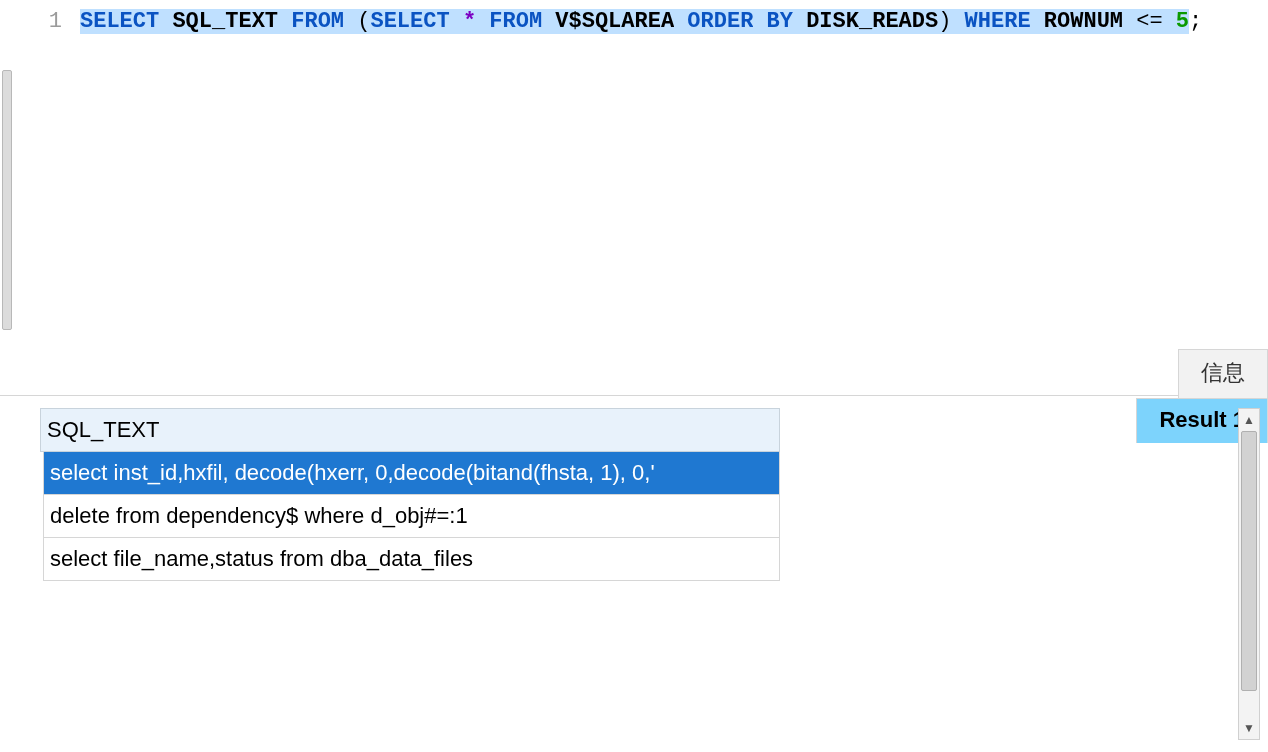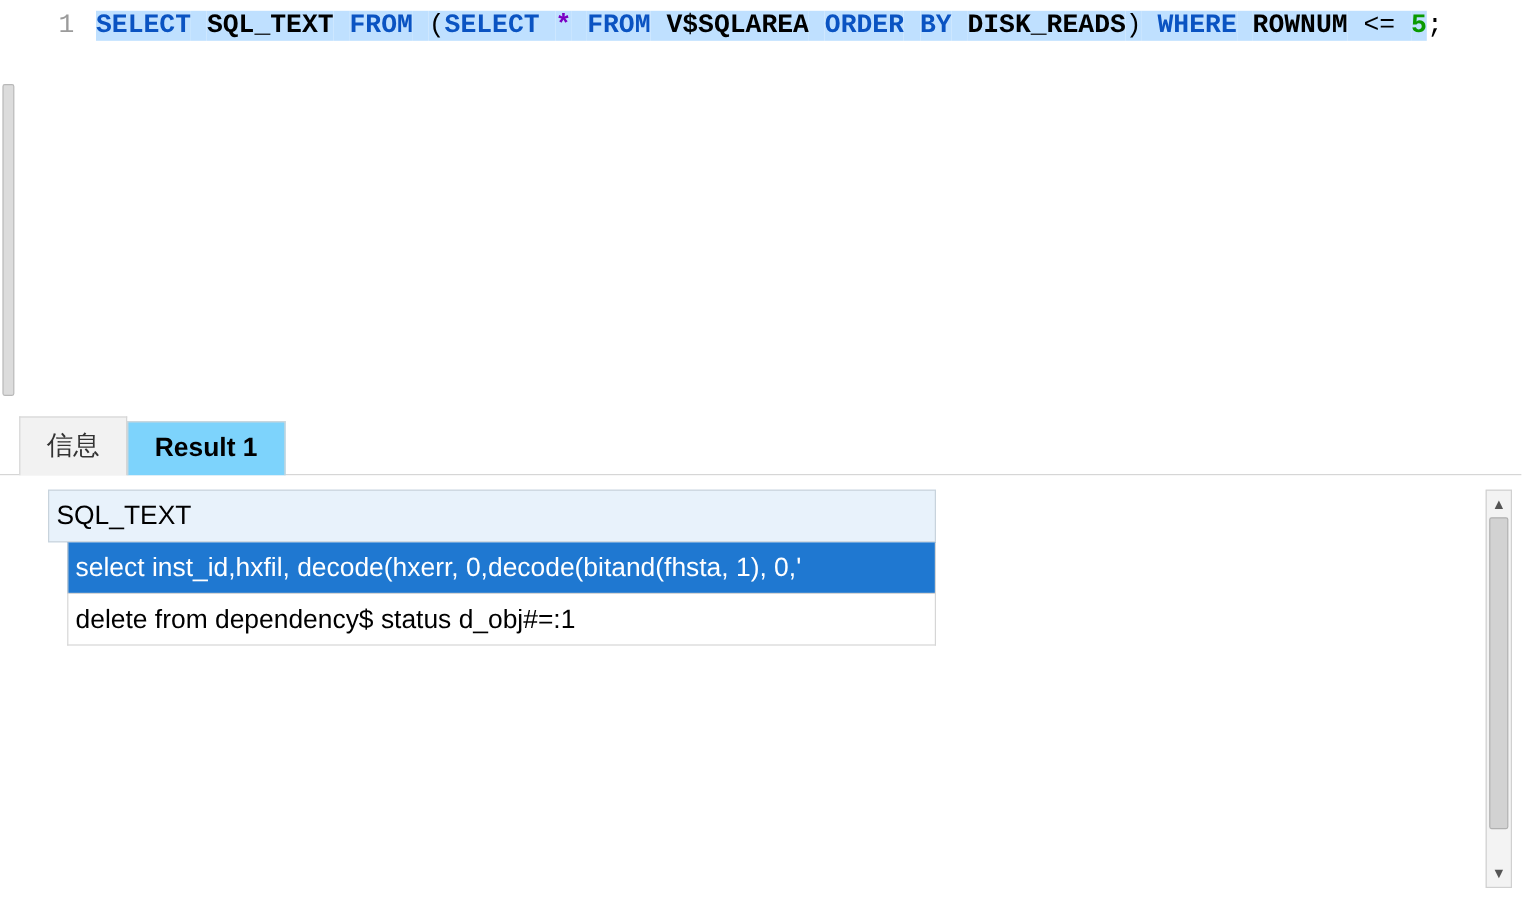--- a/index.html
+++ b/index.html
@@ -18,32 +18,32 @@
   .code { flex: 1; padding-top: 8px; font-family: Consolas,"Courier New",monospace; font-size: 22px; line-height: 28px; white-space: pre-wrap; word-break: break-all; color: #000; padding-right: 12px; }
   .code .sel { background: #bfe0ff; }
   .kw   { color: #0a53c2; font-weight: 600; }
   .ident{ color: #000; font-weight: 600; }
   .punct{ color: #000; }
   .star { color: #7b00c2; font-weight: 600; }
   .num  { color: #0a9a00; font-weight: 600; }
   .semi { color: #000; }
 
   
-  .tabs-row { display: flex; align-items: flex-end; height: 48px; border-bottom: 1px solid #d6d6d6; padding-left: 16px; background: #fff; }
+  .tabs-row { display: flex; align-items: flex-end; height: 48px; border-bottom: 1px solid #d6d6d6; padding-left: 16px; background: #fff; flex-direction: column; }
   .tab { padding: 8px 22px 10px; font-size: 22px; color: #333; border: 1px solid transparent; border-bottom: none; cursor: pointer; position: relative; top: 1px; }
   .tab.inactive { background: #f2f2f2; border-color: #d6d6d6; }
   .tab.active { background: #7dd3fc; border-color: #d6d6d6; color: #000; font-weight: bold; }
 
   
   .result-area { flex: 1; position: relative; display: flex; padding: 12px 0 0 20px; }
   .grid { width: 740px; font-size: 22px; color: #000; }
   .grid-header { background: #e8f2fb; border: 1px solid #c8d3dc; border-bottom: 1px solid #c8d3dc; padding: 8px 6px; }
   .grid-row { border: 1px solid #d6d6d6; border-top: none; padding: 8px 6px; white-space: nowrap; overflow: hidden; position: relative; }
   .grid-row.selected { background: #1f78d1; color: #fff; }
-  .grid-body { position: relative; margin-left: 16px; }
+  .grid-body { position: relative; margin-left: 3px; }
 
   
   .v-scroll { position: absolute; right: 8px; top: 12px; bottom: 12px; width: 22px; background: #f3f3f3; border: 1px solid #d0d0d0; display: flex; flex-direction: column; align-items: center; }
   .v-scroll .arrow { width: 100%; height: 22px; display: flex; align-items: center; justify-content: center; color: #555; font-size: 12px; user-select: none; cursor: pointer; }
   .v-scroll .track { flex: 1; width: 100%; position: relative; }
   .v-scroll .vthumb { position: absolute; left: 2px; right: 2px; top: 0; height: 260px; background: #d2d2d2; border: 1px solid #b0b0b0; border-radius: 2px; }
 
   .marker-col { width: 20px; }
 </style>
 </head>
@@ -65,21 +65,22 @@
     <div class="tab inactive">信息</div>
     <div class="tab active">Result 1</div>
   </div>
 
   <div class="result-area">
     <div class="marker-col"></div>
     <div class="grid">
       <div class="grid-header">SQL_TEXT</div>
       <div class="grid-body" id="grid-body">
           <div class="grid-row selected">select inst_id,hxfil, decode(hxerr, 0,decode(bitand(fhsta, 1), 0,'</div>
-          <div class="grid-row">delete from dependency$ status d_obj#=:1</div>
+          <div class="grid-row">delete from dependency$ where d_obj#=:1</div>
+          <div class="grid-row">select file_name,status from dba_data_files</div>
         </div>
     </div>
 
     <div class="v-scroll">
       <div class="arrow">▲</div>
       <div class="track">
         <div class="vthumb"></div>
       </div>
       <div class="arrow">▼</div>
     </div>

